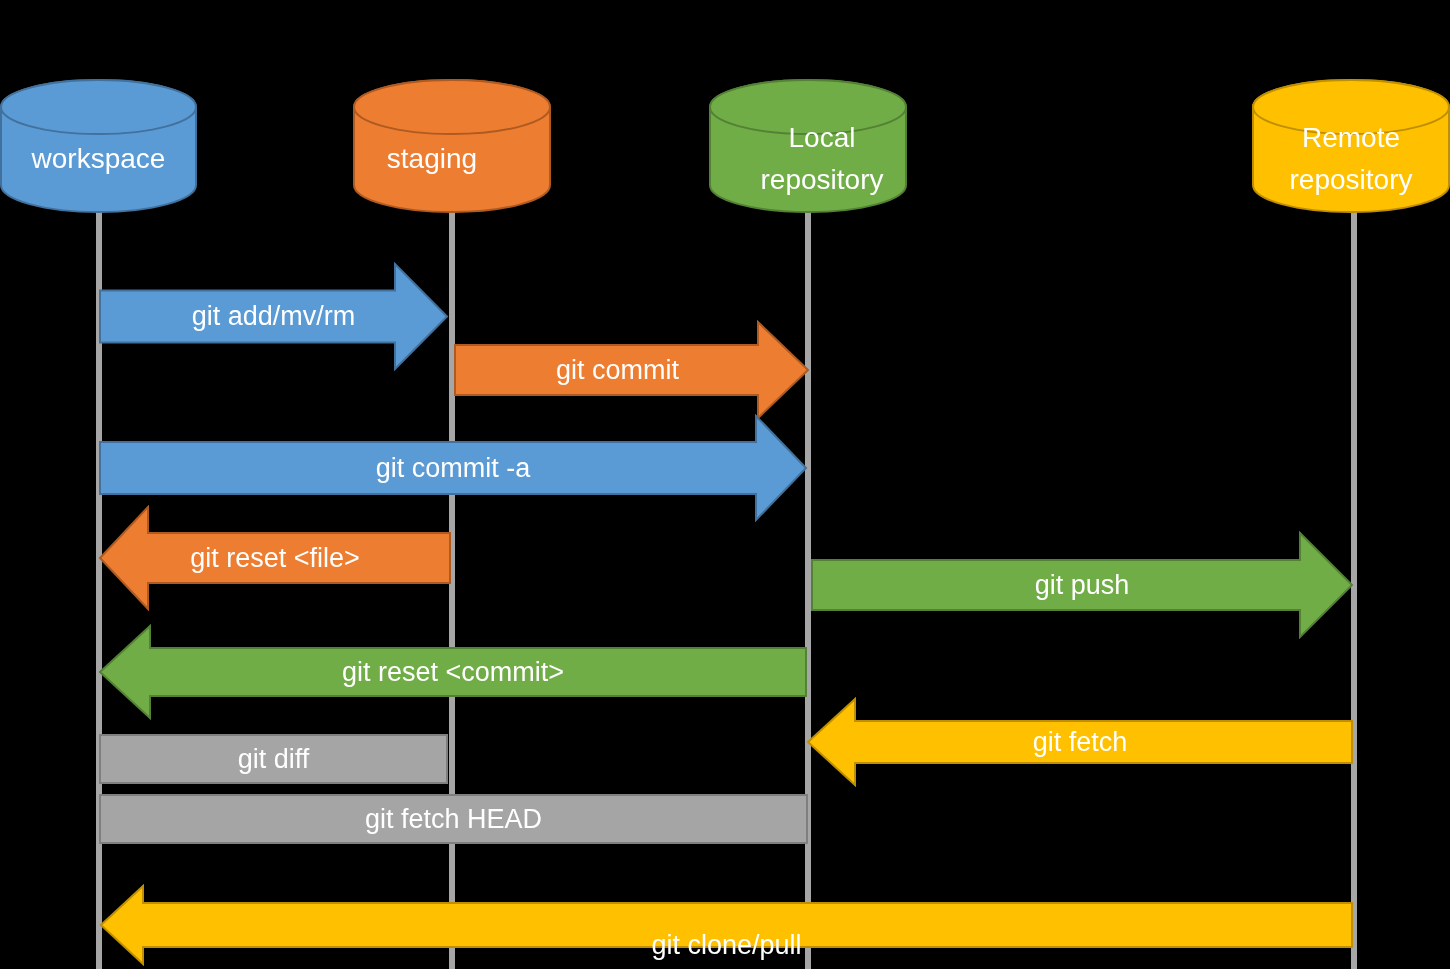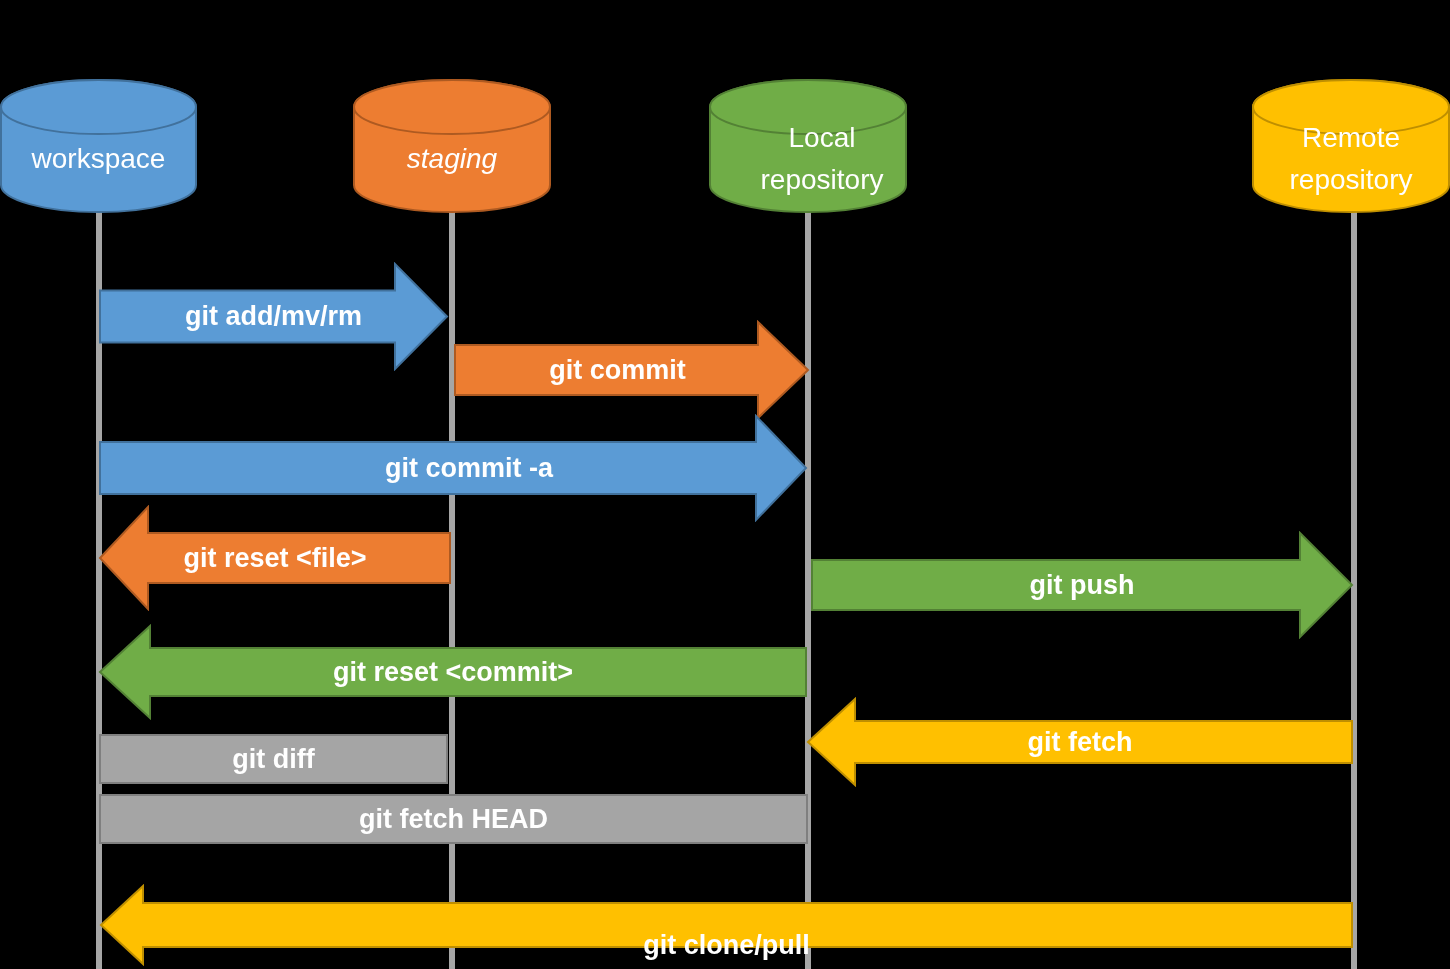--- a/index.html
+++ b/index.html
@@ -9,21 +9,21 @@
   }
   .layer{position:absolute;inset:0;}
   #lines-layer{z-index:1;}
   #arrows-layer{z-index:2;}
   #nodes-layer{z-index:4;}
   .lifeline{position:absolute;width:6px;background:#a6a6a6;}
   .arrow-svg{position:absolute;display:block;}
   .arrow-label{
     position:absolute;color:#ffffff;font-size:27px;
     display:flex;align-items:center;justify-content:center;
-    white-space:nowrap;z-index:3;font-weight:bold;
+    white-space:nowrap;z-index:3;
   }
   .node{position:absolute;}
   .node-svg{position:absolute;display:block;}
   .node-label{
     position:absolute;color:#ffffff;font-size:28px;line-height:42px;
     display:flex;flex-direction:column;align-items:center;justify-content:center;
     text-align:center;padding-top:6px;box-sizing:border-box;
   }
 </style>
 </head>
@@ -41,21 +41,21 @@
         <polygon points="2,28.5 297,28.5 297,2 349,54.5 297,107 297,80.5 2,80.5" fill="#5b9bd5" stroke="#41719c" stroke-width="2"></polygon>
       </svg>
       <div class="arrow-label" style="left: 100px; top: 294px; width: 347px; height: 44px;">git add/mv/rm</div>
       <svg class="arrow-svg" width="357" height="100" style="left: 453px; top: 320px;">
         <polygon points="2,25 305,25 305,2 355,50 305,98 305,75 2,75" fill="#ed7d31" stroke="#ae5a21" stroke-width="2"></polygon>
       </svg>
       <div class="arrow-label" style="left: 434px; top: 348px; width: 353px; height: 44px; margin-left: 7px;">git commit</div>
       <svg class="arrow-svg" width="710" height="108" style="left: 98px; top: 414px;">
         <polygon points="2,28 658,28 658,2 708,54 658,106 658,80 2,80" fill="#5b9bd5" stroke="#41719c" stroke-width="2"></polygon>
       </svg>
-      <div class="arrow-label" style="left: 100px; top: 446px; width: 706px; height: 44px; padding-left: 16px;">git commit -a</div>
+      <div class="arrow-label" style="left: 100px; top: 446px; width: 706px; height: 44px;">git commit -a</div>
       <svg class="arrow-svg" width="354" height="106" style="left: 98px; top: 505px;">
         <polygon points="352,28 50,28 50,2 2,53 50,104 50,78 352,78" fill="#ed7d31" stroke="#ae5a21" stroke-width="2"></polygon>
       </svg>
       <div class="arrow-label" style="left: 100px; top: 536px; width: 350px; height: 44px;">git reset &lt;file&gt;</div>
       <svg class="arrow-svg" width="544" height="108" style="left: 810px; top: 531px;">
         <polygon points="2,29 490,29 490,2 542,54 490,106 490,79 2,79" fill="#70ad47" stroke="#538135" stroke-width="2"></polygon>
       </svg>
       <div class="arrow-label" style="left: 812px; top: 563px; width: 540px; height: 44px;">git push</div>
       <svg class="arrow-svg" width="710" height="96" style="left: 98px; top: 624px;">
         <polygon points="708,24 52,24 52,2 2,48 52,94 52,72 708,72" fill="#70ad47" stroke="#538135" stroke-width="2"></polygon>
@@ -86,21 +86,21 @@
         </svg>
         <div class="node-label" style="left: 1px; top: 110px; width: 195px; height: 92px;">
           <span>workspace</span>
         </div>
       </div>
       <div class="node" style="left: 0px; top: 0px;">
         <svg class="node-svg" width="200" height="136" style="left: 352px; top: 78px;">
           <path d="M2,29 v78 a98,27 0 0 0 196,0 v-78 a98,27 0 0 0 -196,0 z" fill="#ed7d31" stroke="#ae5a21" stroke-width="2"></path>
           <ellipse cx="100" cy="29" rx="98" ry="27" fill="#ed7d31" stroke="#ae5a21" stroke-width="2"></ellipse>
         </svg>
-        <div class="node-label" style="left: 354px; top: 110px; width: 196px; height: 92px; font-style: italic;">
+        <div class="node-label" style="left: 334px; top: 110px; width: 196px; height: 92px;">
           <span>staging</span>
         </div>
       </div>
       <div class="node" style="left: 0px; top: 0px;">
         <svg class="node-svg" width="200" height="136" style="left: 708px; top: 78px;">
           <path d="M2,29 v78 a98,27 0 0 0 196,0 v-78 a98,27 0 0 0 -196,0 z" fill="#70ad47" stroke="#538135" stroke-width="2"></path>
           <ellipse cx="100" cy="29" rx="98" ry="27" fill="#70ad47" stroke="#538135" stroke-width="2"></ellipse>
         </svg>
         <div class="node-label" style="left: 710px; top: 110px; width: 224px; height: 92px;">
           <span>Local</span>

